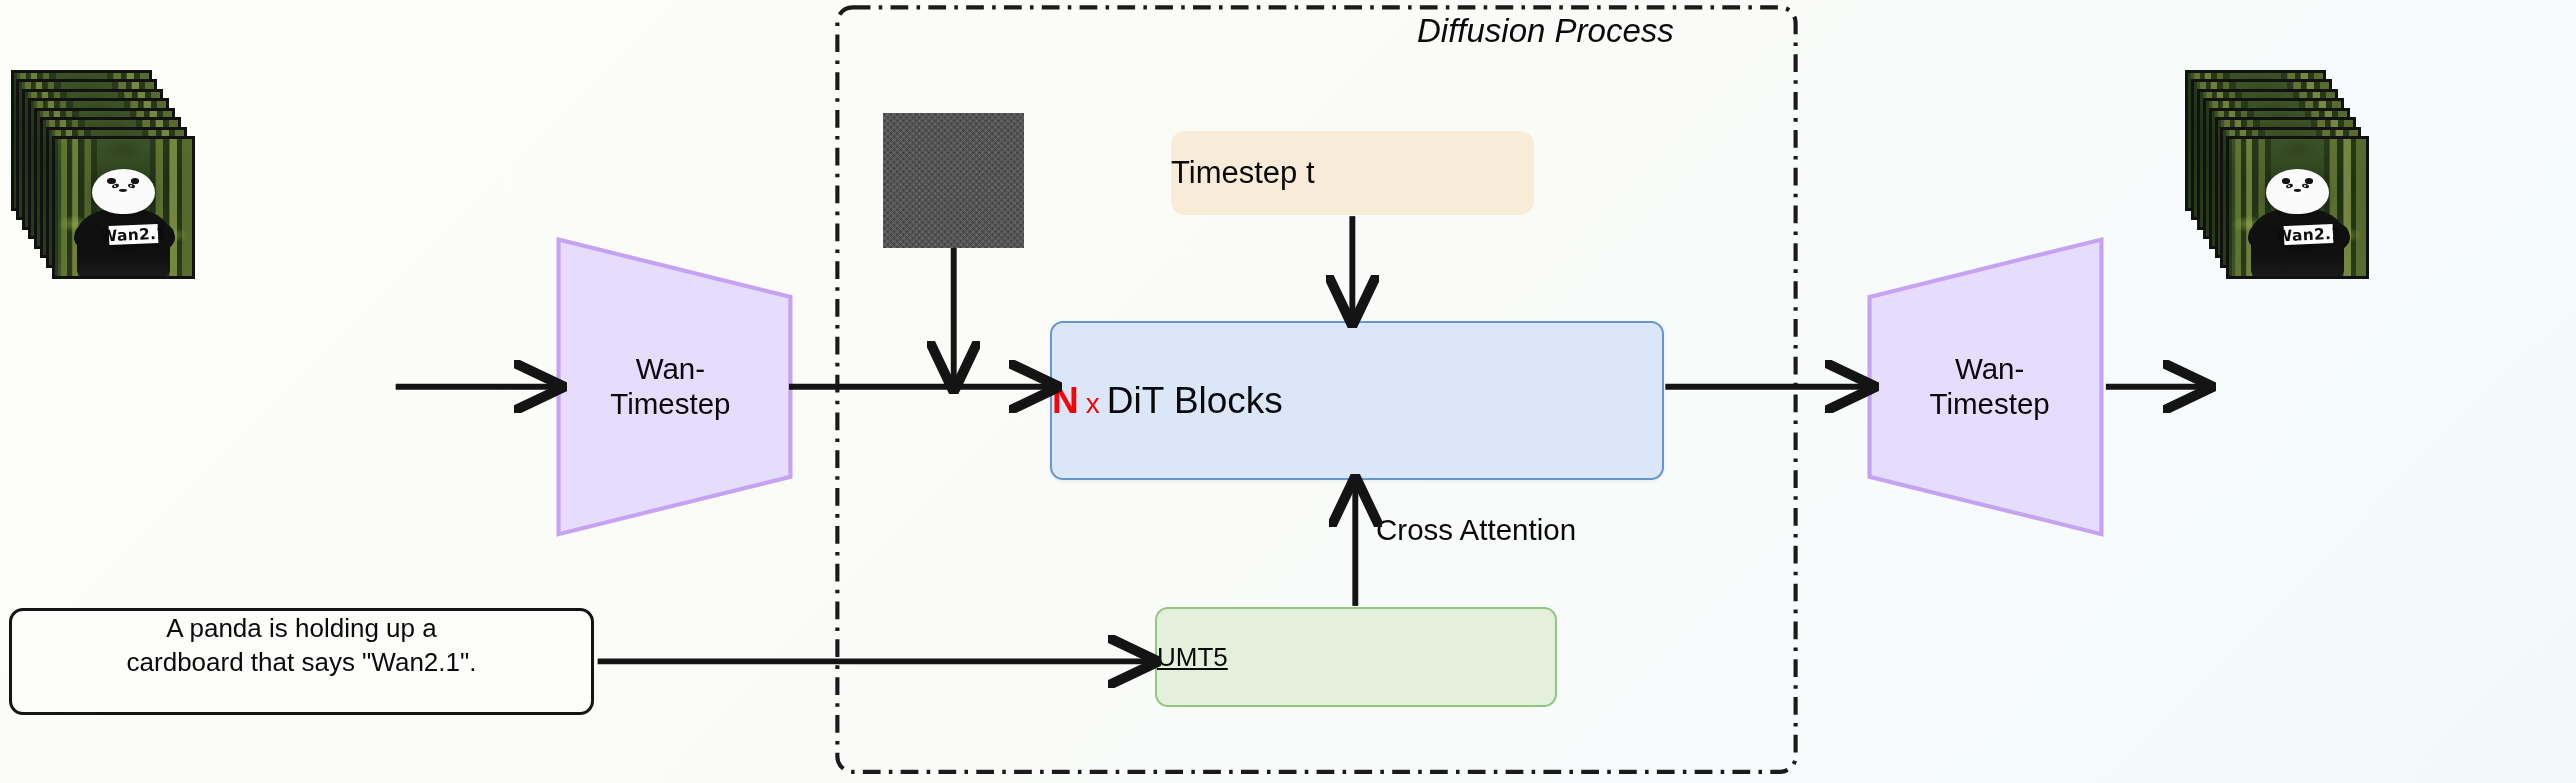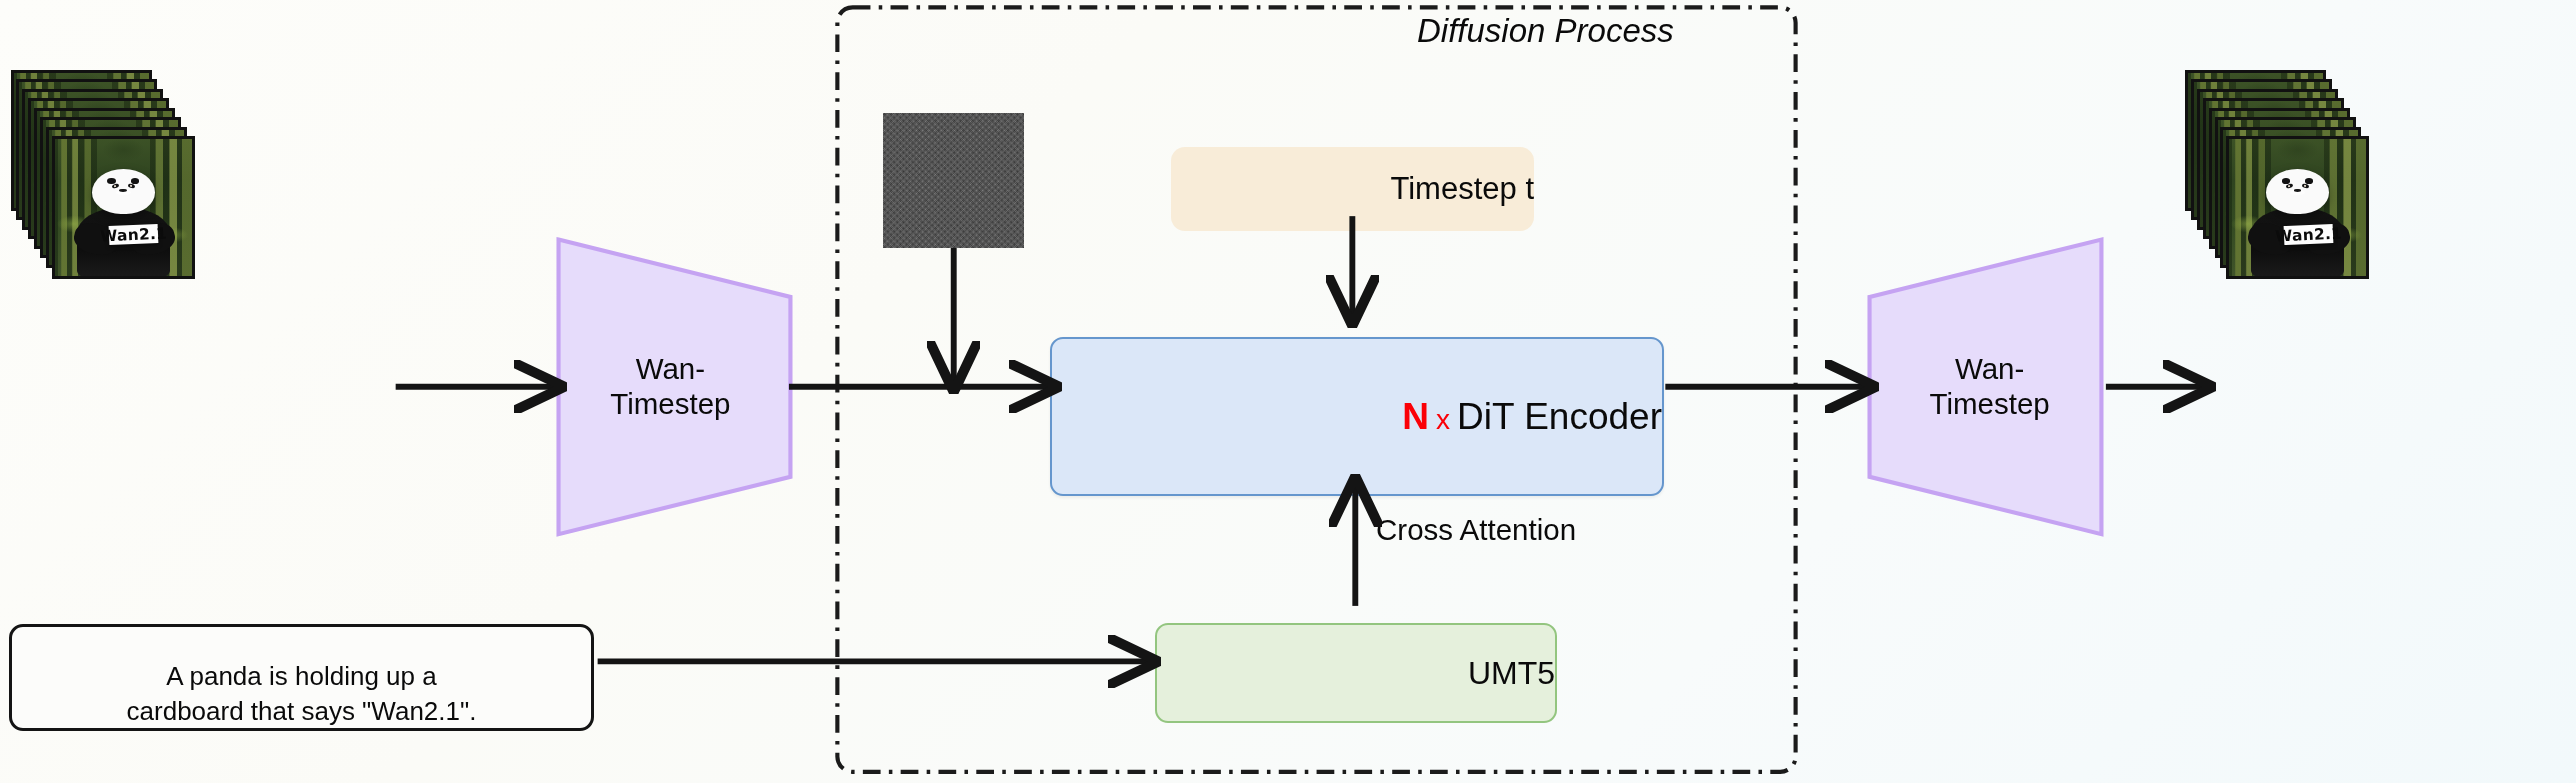--- a/index.html
+++ b/index.html
@@ -95,22 +95,22 @@
       repeating-conic-gradient(#6f6f6f 0% 25%, #a9a9a9 0% 50%),
       repeating-conic-gradient(#848484 0% 25%, #9c9c9c 0% 50%),
       repeating-conic-gradient(#5c5c5c 0% 25%, #b8b8b8 0% 50%);
     background-size:1.8px 1.8px, 3px 3px, 1.2px 1.2px;
     background-position:0 0, 0.6px 1.2px, 1.2px 0.6px;
     background-blend-mode:overlay,multiply,normal;
   }
 
   
   .node{
-    position:absolute;display:flex;align-items:center;justify-content:flex-end;
-    box-sizing:border-box;text-align:center;color:#0a0a0a;margin-top:16px;
+    position:absolute;display:flex;align-items:center;justify-content:flex-start;
+    box-sizing:border-box;text-align:center;color:#0a0a0a;
   }
   .node-dit{
     background:#dbe7f8;border:2.4px solid #6596cd;border-radius:13px;
     box-shadow:0 1.2px 3px rgba(0,0,0,.06);
   }
   .node-timestep{
     background:#f8ecd8;border-radius:14px;
   }
   .node-umt5{
     background:#e5f0dc;border:2.4px solid #93c57f;border-radius:13px;
@@ -349,25 +349,25 @@
   <div class="noise" style="left:883px;top:113px;width:141px;height:135px;"></div>
 
   <div class="node node-timestep" style="left:1171px;top:131px;width:363px;height:84px;font-size:31px;">
     <span>Timestep t</span>
   </div>
 
   <div class="node node-dit" style="left:1050px;top:321px;width:614px;height:159px;font-size:37px;">
     <span style="display:flex;align-items:baseline;gap:7px;">
       <span class="dit-n">N</span>
       <span class="dit-x" style="font-size:28px;">x</span>
-      <span>DiT Encoder</span>
+      <span>DiT Blocks</span>
     </span>
   </div>
 
-  <div class="node node-umt5" style="left:1155px;top:607px;width:402px;height:100px;font-size:32px;">
+  <div class="node node-umt5" style="left:1155px;top:607px;width:402px;height:100px;font-size:26px;text-decoration:underline;">
     <span>UMT5</span>
   </div>
 
   <div class="edge-label" style="left:1376px;top:513px;font-size:29.5px;">Cross Attention</div>
 
   <div class="node node-prompt" style="left:9px;top:608px;width:585px;height:107px;font-size:26px;">
     <span>A panda is holding up a</span>
     <span>cardboard that says "Wan2.1".</span>
   </div>
 

